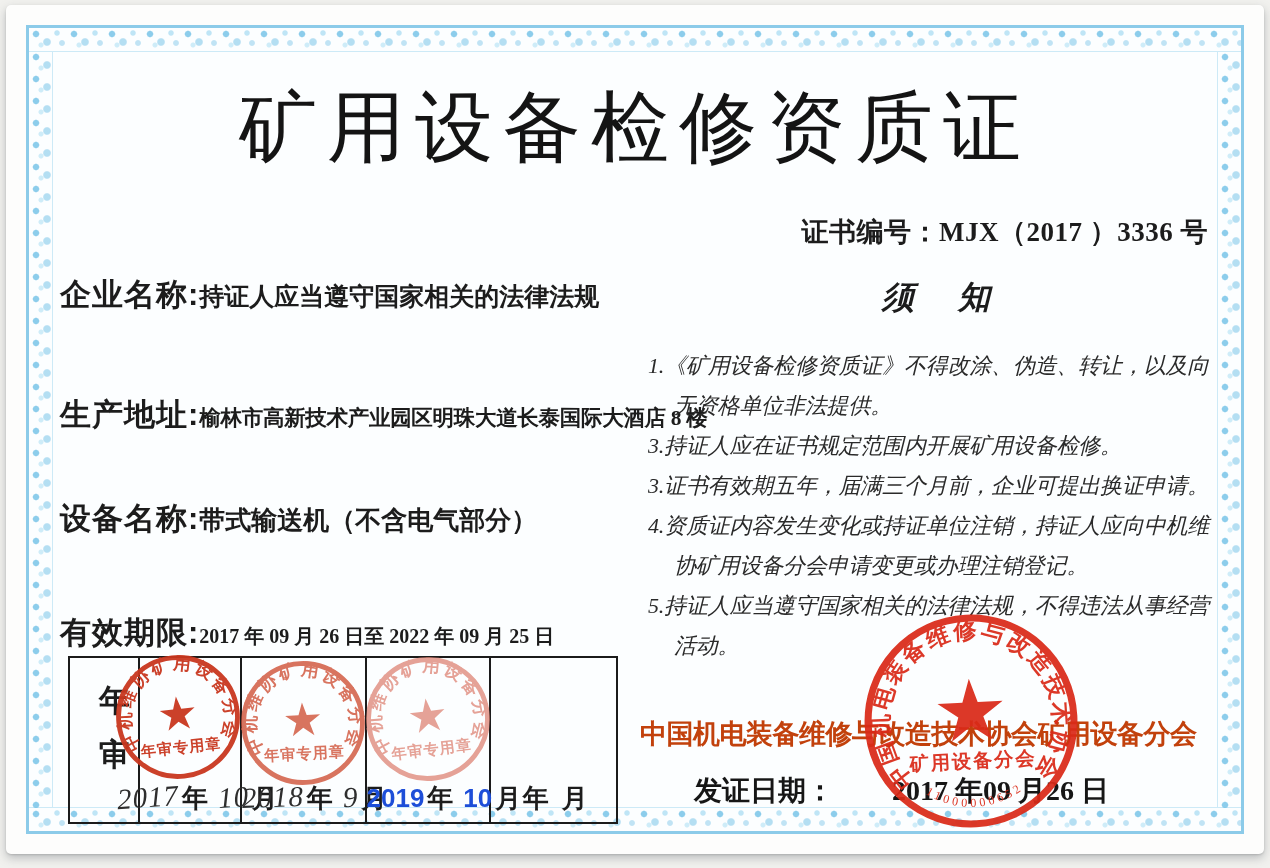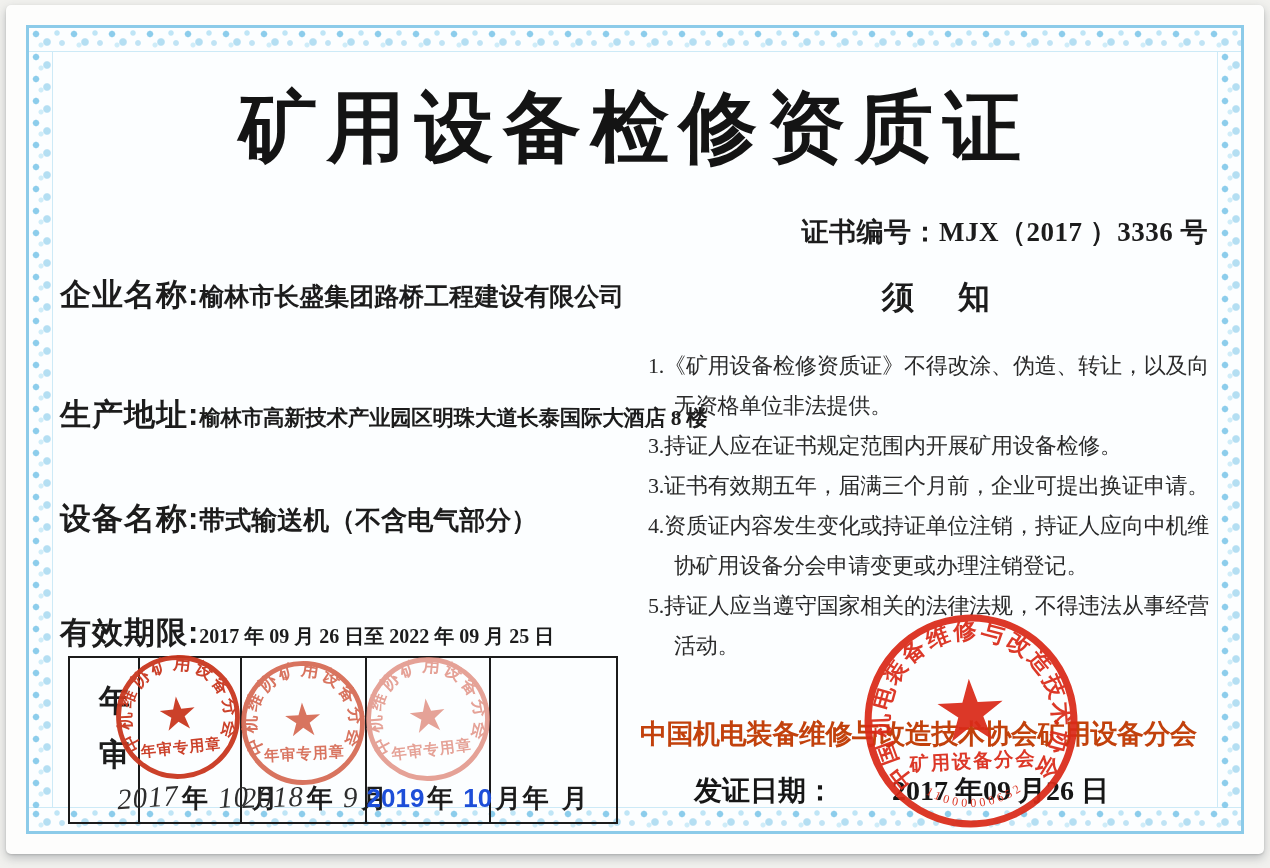--- a/index.html
+++ b/index.html
@@ -32,39 +32,39 @@
   .band-top{left:0;right:0;top:0;height:23px;border-bottom:1px solid #cdeaf7;}
   .band-bottom{left:0;right:0;bottom:0;height:23px;border-top:1px solid #cdeaf7;}
   .band-left{left:0;top:23px;bottom:23px;width:23px;border-right:1px solid #cdeaf7;}
   .band-right{right:0;top:23px;bottom:23px;width:23px;border-left:1px solid #cdeaf7;}
 
   .content{position:absolute;left:0;top:0;width:1270px;height:868px;}
 
   .title{
     position:absolute;left:0;right:0;top:76px;text-align:center;
     font-family:"Liberation Sans","DejaVu Sans",sans-serif;
-    font-size:78px;font-weight:700;letter-spacing:10px;color:#141414;
+    font-size:78px;font-weight:400;letter-spacing:10px;color:#141414;
     white-space:nowrap;
   }
   .cert-no{
     position:absolute;right:62px;top:214px;
     font-size:27px;font-weight:700;white-space:nowrap;letter-spacing:.5px;
   }
   .field{position:absolute;left:60px;display:flex;align-items:baseline;white-space:nowrap;}
   .field .lbl{
     font-family:"Liberation Sans","DejaVu Sans",sans-serif;
     font-weight:700;font-size:31px;letter-spacing:1px;margin-top:28px;
   }
   .field .val{font-weight:700;}
   .f-company{top:246px;}  .f-company .val{font-size:25px;}
   .f-address{top:366px;}  .f-address .val{font-size:21.5px;letter-spacing:-.3px;}
   .f-device{top:470px;}   .f-device .val{font-size:26px;}
   .f-valid{top:584px;}    .f-valid .val{font-size:20px;}
 
-  .notice{position:absolute;left:648px;top:276px;width:582px;}
+  .notice{position:absolute;left:648px;top:276px;width:582px;font-style:italic;}
   .notice-heading{
     text-align:center;font-size:32px;font-weight:700;letter-spacing:6px;
     margin-bottom:26px;
   }
   .notice-item{
     font-size:22px;line-height:1.82;color:#2a2a2a;
     padding-left:26px;text-indent:-26px;letter-spacing:-.2px;
   }
 
   
@@ -131,21 +131,21 @@
 </div>
 
 <div class="content">
 
   <div class="title">矿用设备检修资质证</div>
 
   <div class="cert-no"><span>证书编号：</span><span>MJX（2017 ）3336 号</span></div>
 
   <div class="field f-company">
     <span class="lbl">企业名称:</span>
-    <span class="val">榆林市长盛集团路桥工程建设有限公司</span>
+    <span class="val">持证人应当遵守国家相关的法律法规</span>
   </div>
 
   <div class="field f-address">
     <span class="lbl">生产地址:</span>
     <span class="val">榆林市高新技术产业园区明珠大道长泰国际大酒店 8 楼</span>
   </div>
 
   <div class="field f-device">
     <span class="lbl">设备名称:</span>
     <span class="val">带式输送机（不含电气部分）</span>

